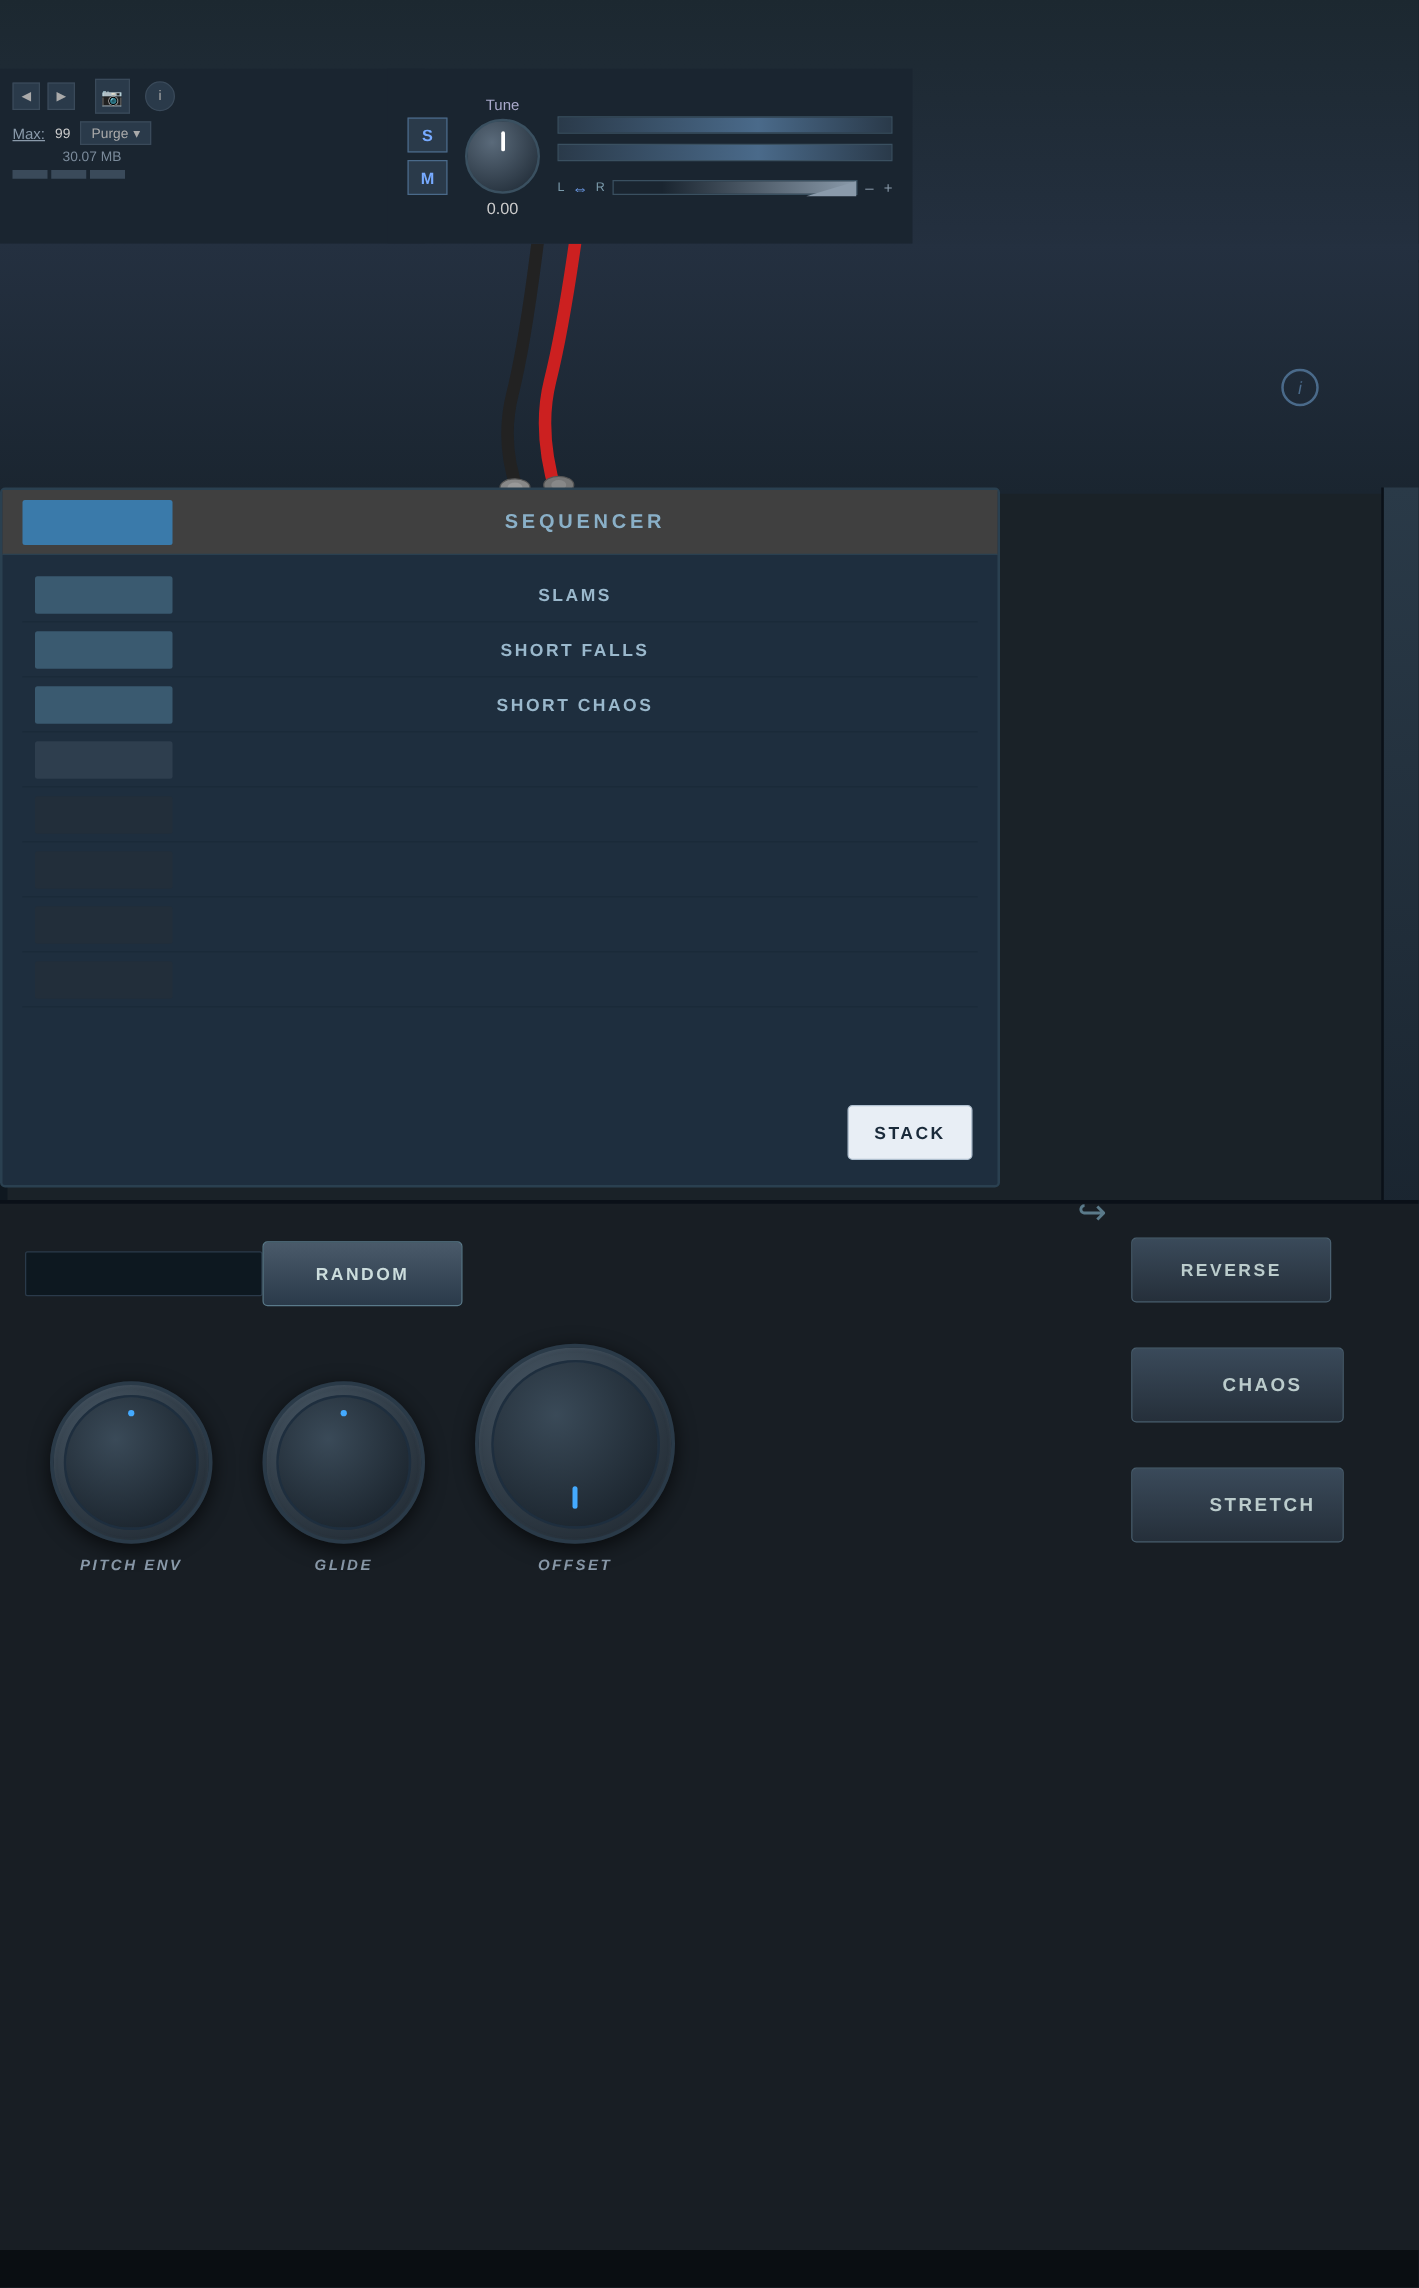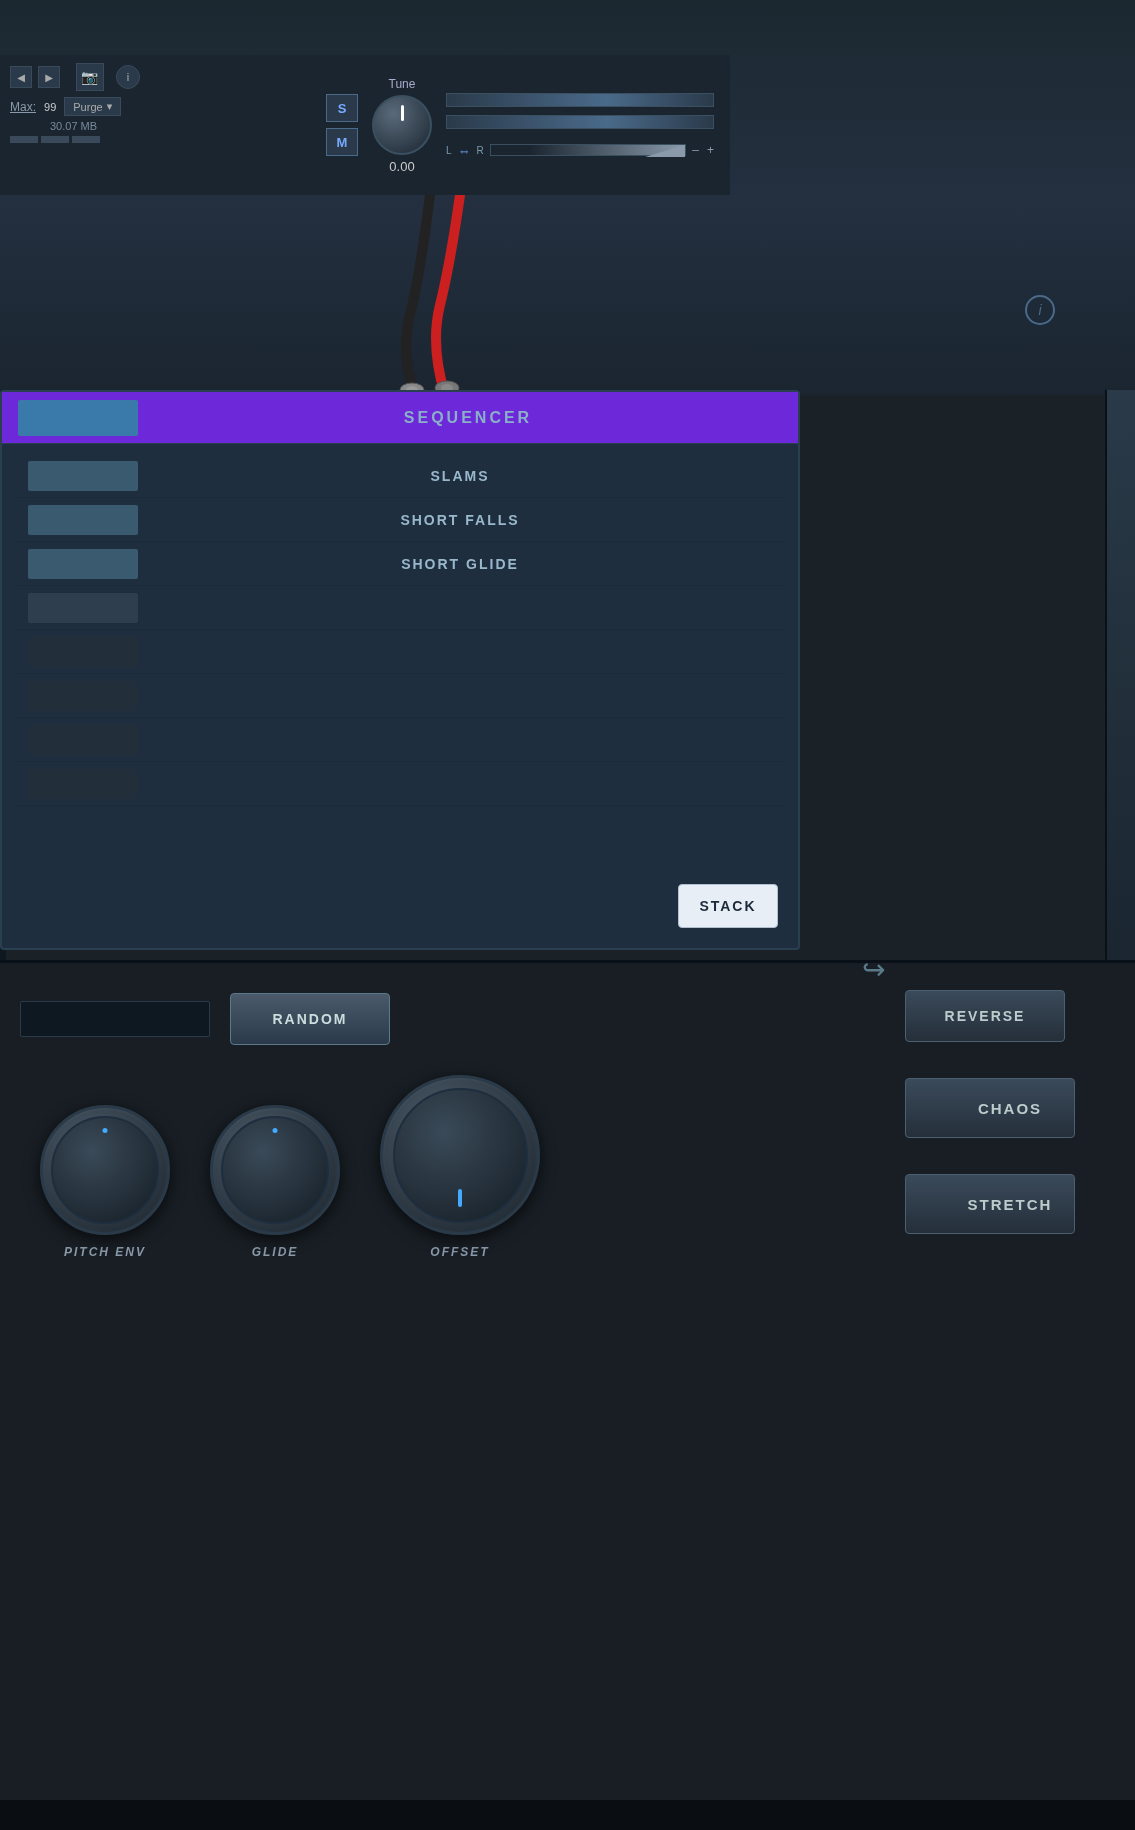--- a/index.html
+++ b/index.html
@@ -278,21 +278,21 @@
       left: 0;
       width: 800px;
       height: 560px;
       background: #1e2e3e;
       border: 2px solid #2a4050;
       border-radius: 4px;
     }
 
     .seq-header {
       height: 52px;
-      background: #6d28d9;
+      background: #404040;
       display: flex;
       align-items: center;
       padding: 0 16px;
       border-bottom: 1px solid #2a4050;
     }
 
     .seq-blue-tab {
       width: 120px;
       height: 36px;
       background: #3a7aaa;
@@ -637,21 +637,21 @@
       <div class="seq-row-name">SLAMS</div>
     </div>
 
     <div class="seq-row seq-row-active">
       <div class="seq-row-label"></div>
       <div class="seq-row-name">SHORT FALLS</div>
     </div>
 
     <div class="seq-row seq-row-active">
       <div class="seq-row-label"></div>
-      <div class="seq-row-name">SHORT GLIDE</div>
+      <div class="seq-row-name">SHORT CHAOS</div>
     </div>
 
     <div class="seq-row seq-row-gray">
       <div class="seq-row-label"></div>
     </div>
     <div class="seq-row seq-row-empty">
       <div class="seq-row-label"></div>
     </div>
     <div class="seq-row seq-row-empty">
       <div class="seq-row-label"></div>
@@ -668,21 +668,21 @@
 </div>
 
 <div class="side-strip"></div>
 
 <div class="bottom-panel">
 
   <div class="return-arrow" style="position:absolute; top:-10px; right:250px; color:#5a7a8a; font-size:28px;">↩</div>
 
   <div class="bottom-inner">
 
-    <div style="display:flex; align-items:center; gap:20px; margin-bottom:30px; padding-left:0;">
+    <div style="display:flex; align-items:center; margin-bottom:30px; padding-left:0;">
 
       <div class="display-box" style="margin-left:0; margin-bottom:0;"></div>
 
       <div class="random-btn">RANDOM</div>
     </div>
 
     <div class="knobs-section">
 
       <div class="knob-group">
         <div class="knob-outer">

